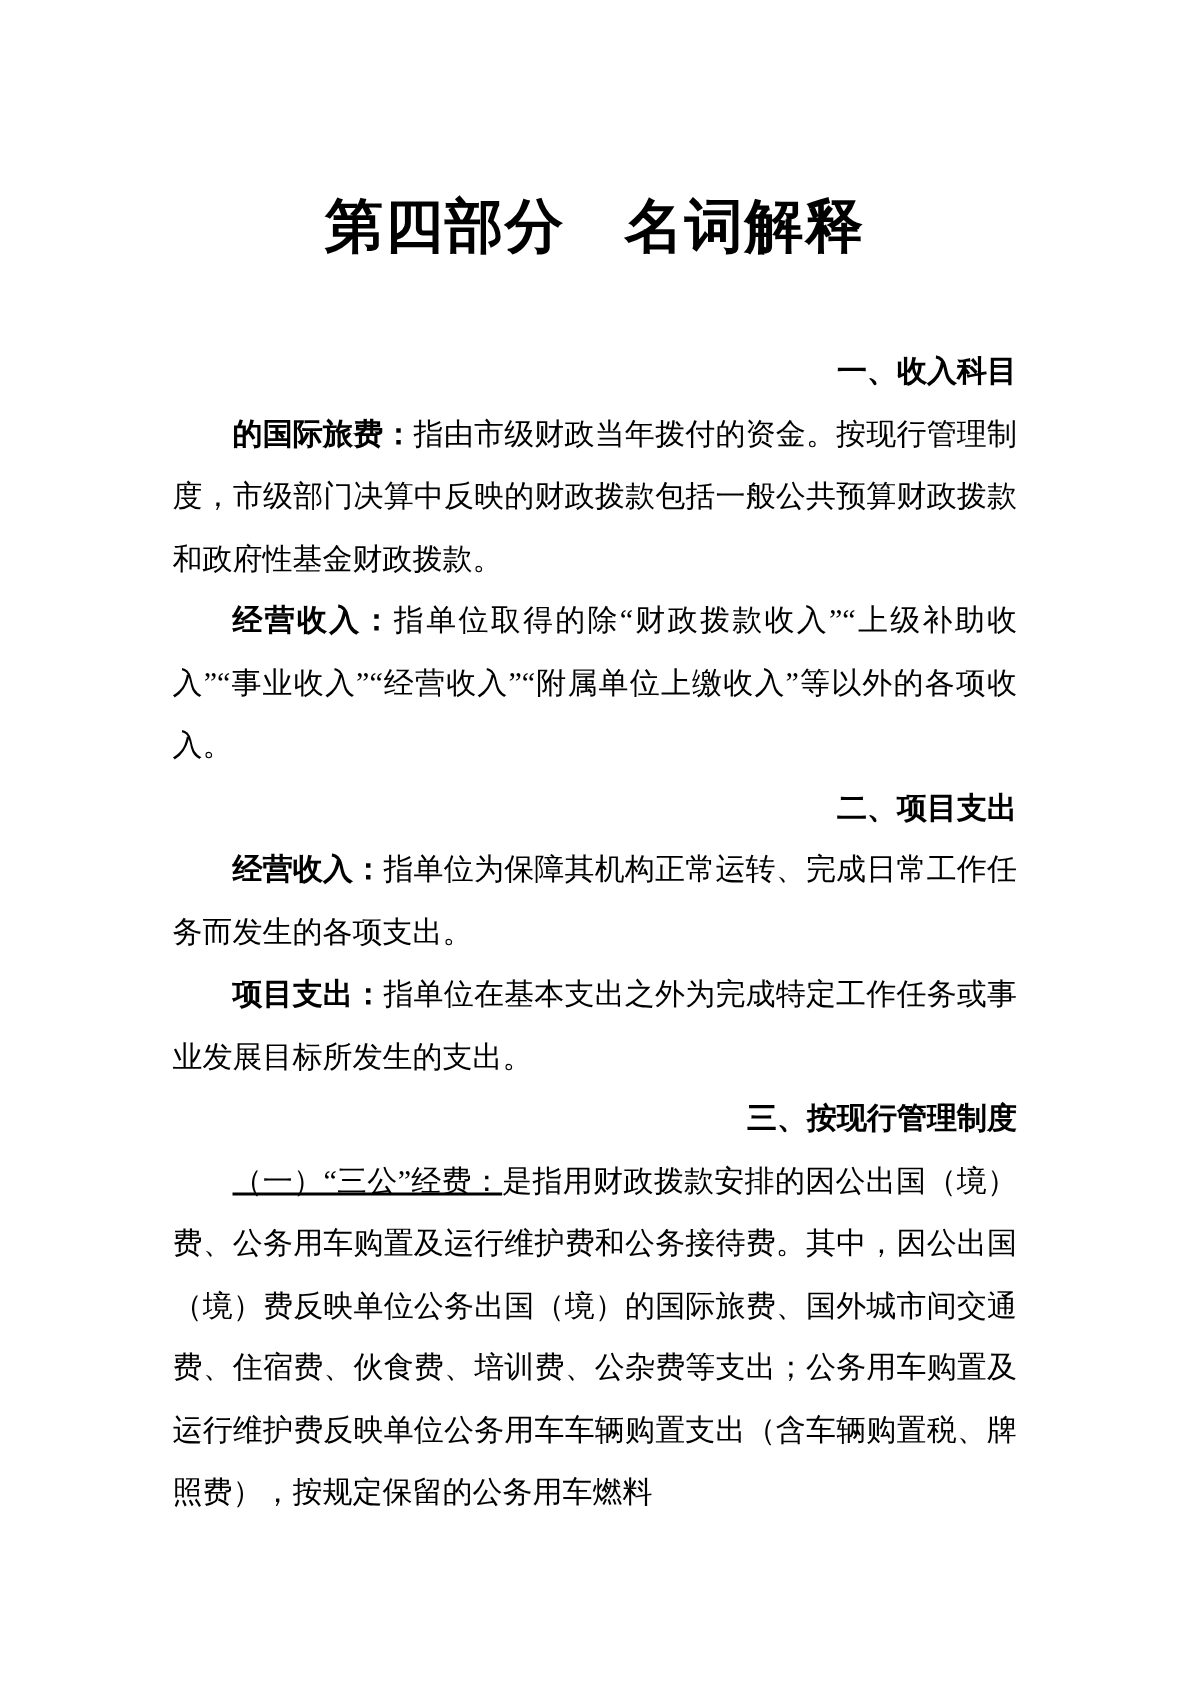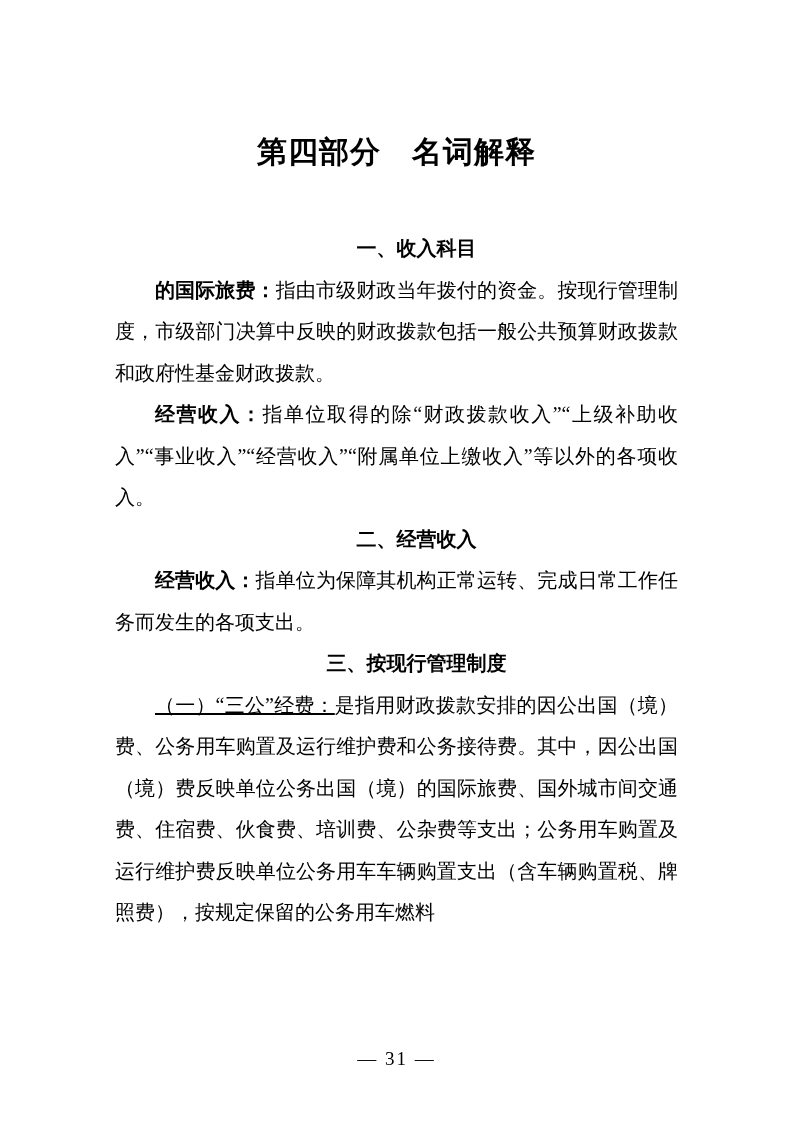--- a/index.html
+++ b/index.html
@@ -10,38 +10,38 @@
     height: 1122px;
     margin: 0 auto;
     background: #ffffff;
     color: #000000;
     font-family: "Liberation Serif", "DejaVu Serif", serif;
     overflow: hidden;
   }
   .doc-title {
     padding-top: 130px;
     text-align: center;
-    font-size: 30px;
+    font-size: 39px;
     line-height: 44px;
     font-weight: bold;
     letter-spacing: 1px;
   }
   .content {
     margin: 54px 115px 0 115px;
     font-size: 20px;
     line-height: 41.5px;
     text-align: justify;
     text-justify: inter-ideograph;
   }
   .sec-heading {
     font-size: 20px;
     line-height: 41.5px;
     font-weight: bold;
     text-indent: 2em;
-    text-align: center;
+    text-align: right;
   }
   .body-par {
     text-indent: 2em;
     text-align: justify;
   }
   .lead-bold { font-weight: bold; }
   .lead-normal { font-weight: normal; text-decoration: underline; }
   .footer {
     position: absolute;
     bottom: 52px;
@@ -56,20 +56,20 @@
 <body>
 
 <div class="page">
   <h1 class="doc-title">第四部分　名词解释</h1>
 
   <div class="content">
 
   <h2 class="sec-heading">一、收入科目</h2>
       <p class="body-par"><span class="lead-bold">的国际旅费：</span><span>指由市级财政当年拨付的资金。按现行管理制度，市级部门决算中反映的财政拨款包括一般公共预算财政拨款和政府性基金财政拨款。</span></p>
       <p class="body-par"><span class="lead-bold">经营收入：</span><span>指单位取得的除“财政拨款收入”“上级补助收入”“事业收入”“经营收入”“附属单位上缴收入”等以外的各项收入。</span></p>
-      <h2 class="sec-heading">二、经营收入</h2>
+      <h2 class="sec-heading">二、项目支出</h2>
       <p class="body-par"><span class="lead-bold">经营收入：</span><span>指单位为保障其机构正常运转、完成日常工作任务而发生的各项支出。</span></p>
+      <p class="body-par"><span class="lead-bold">项目支出：</span><span>指单位在基本支出之外为完成特定工作任务或事业发展目标所发生的支出。</span></p>
       <h2 class="sec-heading">三、按现行管理制度</h2>
       <p class="body-par"><span class="lead-normal">（一）“三公”经费：</span><span>是指用财政拨款安排的因公出国（境）费、公务用车购置及运行维护费和公务接待费。其中，因公出国（境）费反映单位公务出国（境）的国际旅费、国外城市间交通费、住宿费、伙食费、培训费、公杂费等支出；公务用车购置及运行维护费反映单位公务用车车辆购置支出（含车辆购置税、牌照费），按规定保留的公务用车燃料</span></p>
     </div>
 
-  <div class="footer">— 31 —</div>
 </div>
 
 </body></html>

